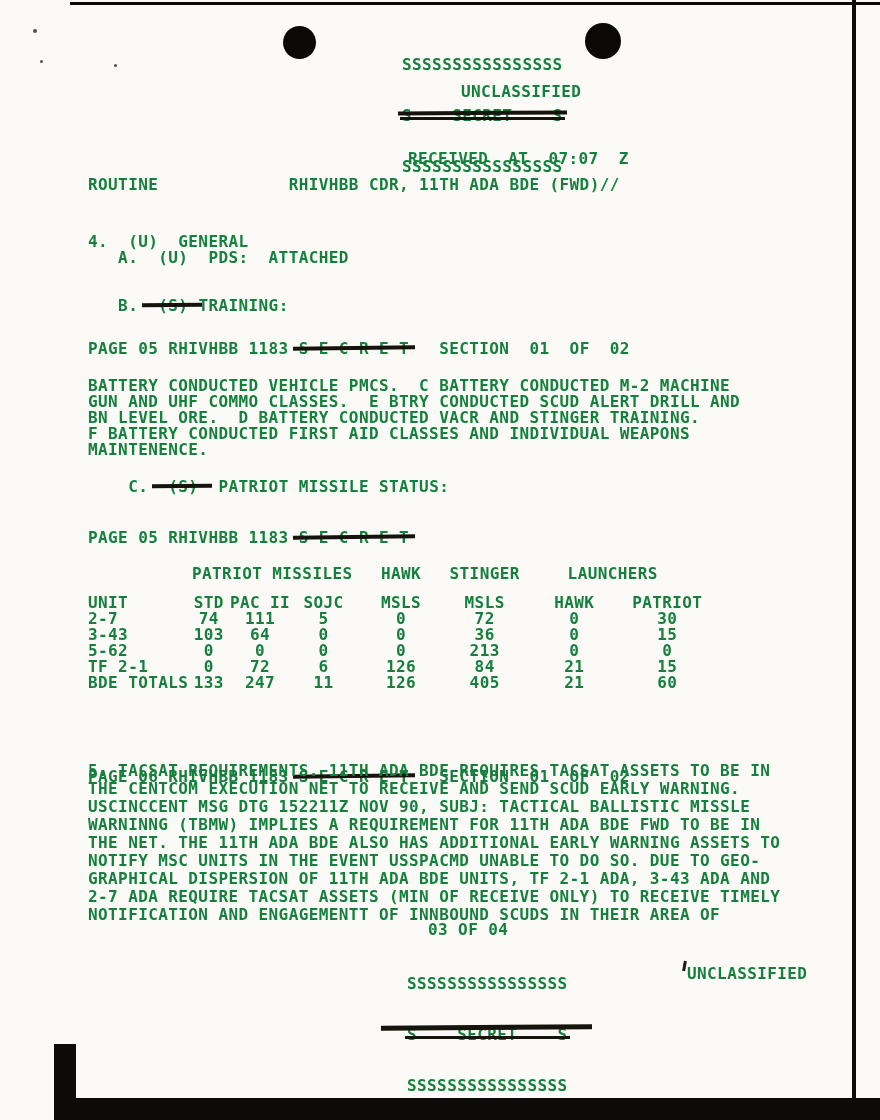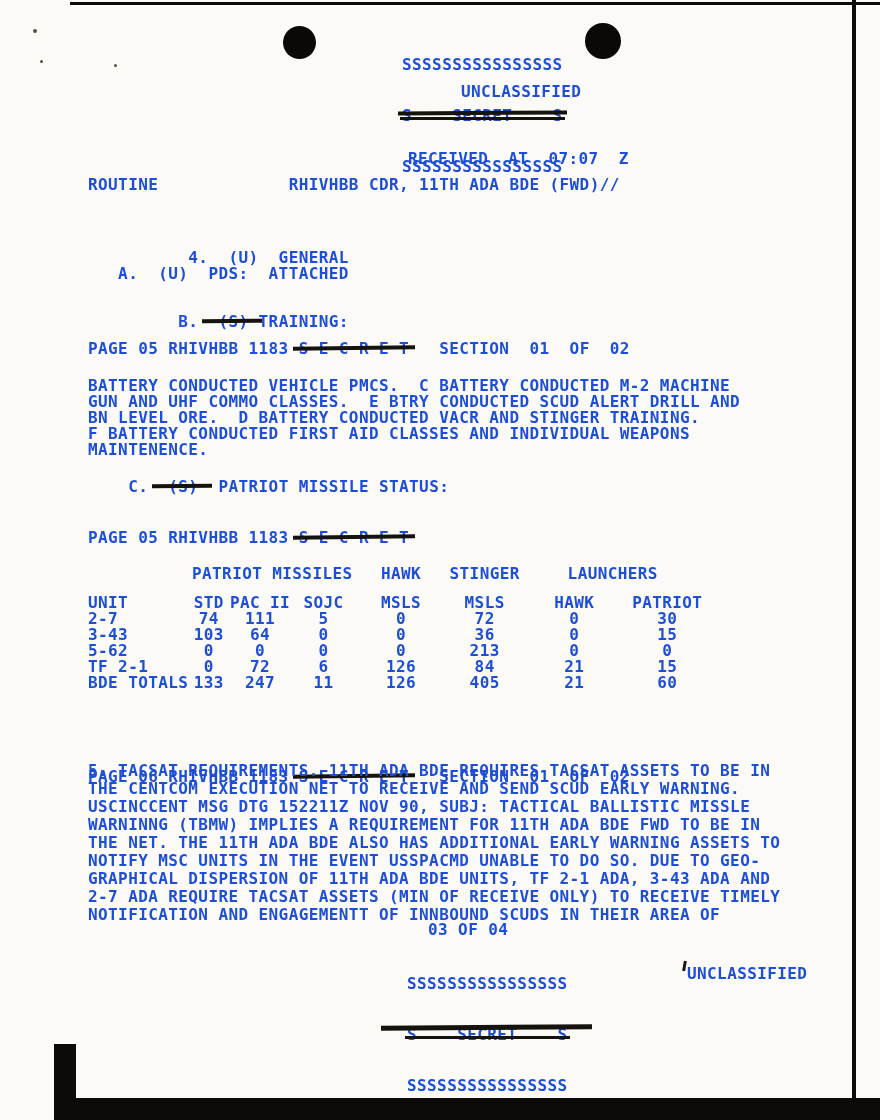--- a/index.html
+++ b/index.html
@@ -1,19 +1,19 @@
 <!DOCTYPE html>
 <html><head>
 <meta charset="utf-8">
 <style>
   html,body{margin:0;padding:0;}
   body{width:880px;height:1120px;background:#ffffff;}
   .page{
     position:relative;width:880px;height:1120px;overflow:hidden;
-    background:#fbfaf6;color:#1d4ed8;
+    background:#fbfaf6;color:#15803d;
     font-family:"DejaVu Sans Mono","Liberation Mono",monospace;
     font-weight:700;
   }
   .t{position:absolute;white-space:pre;font-size:16px;line-height:16px;letter-spacing:0.4px;}
   .lh17{line-height:17px;}
   .lh18{line-height:18px;}
 
   
   .edge{position:absolute;background:#0c0b09;}
   .edge.top{left:70px;right:0;top:2px;height:3px;}
@@ -67,21 +67,21 @@
   <div class="t lh17" style="left:402px;top:22px;">
     <div>SSSSSSSSSSSSSSSS</div>
     <div><span class="bstrike">S    SECRET    S</span></div>
     <div>SSSSSSSSSSSSSSSS</div>
   </div>
   <div class="t" style="left:461px;top:84px;">UNCLASSIFIED</div>
 
   <div class="t" style="left:384px;top:151px;margin-left:24px;">RECEIVED  AT  07:07  Z</div>
   <div class="t" style="left:88px;top:177px;">ROUTINE             RHIVHBB CDR, 11TH ADA BDE (FWD)//</div>
 
-  <div class="t" style="left:88px;top:218px;text-align:right;">
+  <div class="t" style="left:88px;top:202px;">
     <div>4.  (U)  GENERAL
    A.  (U)  PDS:  ATTACHED</div>
     <div><span>   B.  </span><span class="istrike wide">(S)</span><span> TRAINING:</span></div>
   </div>
 
   <div class="t" style="left:88px;top:341px;"><span>PAGE 05 RHIVHBB 1183 </span><span class="istrike">S E C R E T</span><span>   SECTION  01  OF  02</span></div>
 
   <div class="t" style="left:88px;top:378px;">BATTERY CONDUCTED VEHICLE PMCS.  C BATTERY CONDUCTED M-2 MACHINE
 GUN AND UHF COMMO CLASSES.  E BTRY CONDUCTED SCUD ALERT DRILL AND
 BN LEVEL ORE.  D BATTERY CONDUCTED VACR AND STINGER TRAINING.

